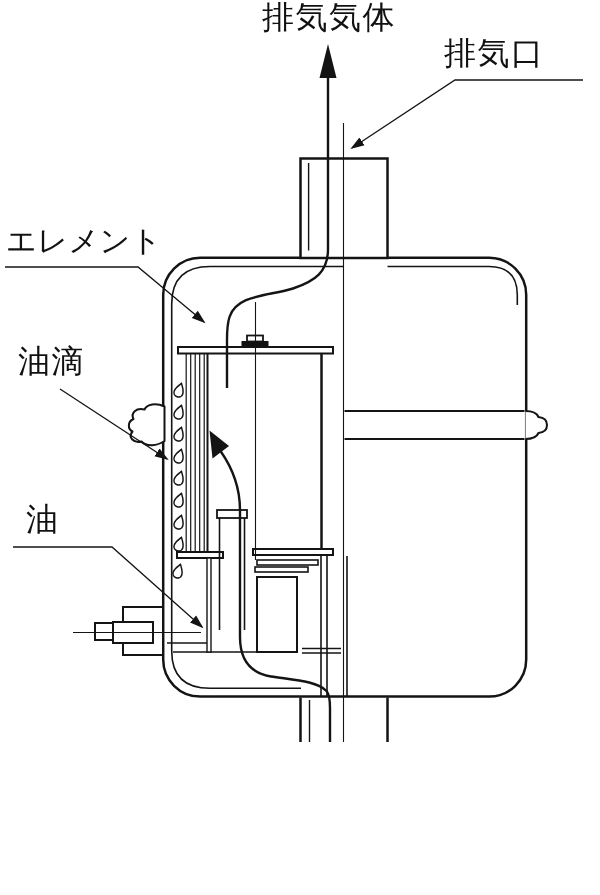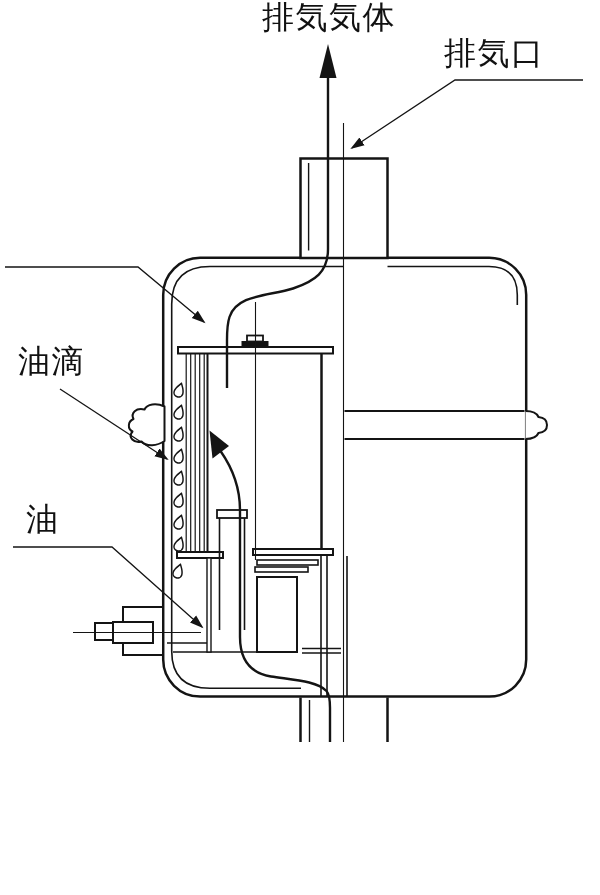--- a/index.html
+++ b/index.html
@@ -116,20 +116,21 @@
       <path stroke-width="1.3" marker-end="url(#ah)" d="M 60,389 L 167,459"></path>
       <path stroke-width="1.3" marker-end="url(#ah)" d="M 13,547 H 112 L 202,627"></path>
       <path stroke-width="1.3" marker-end="url(#ah)" d="M 596,890 H 453 L 363,806"></path>
     </g>
   </svg>
 
   <div class="label" style="left:262px;top:1px;">排気気体</div>
 
   <div class="label" style="left:444px;top:37px;">排気口</div>
 
+  <div class="label sm" style="left:6px;top:225px;">エレメント</div>
 
   <div class="label" style="left:18px;top:345px;text-align:right;">油滴</div>
 
   <div class="label" style="left:26px;top:503px;">油</div>
 
 
 
 </div>
 
 </body></html>

